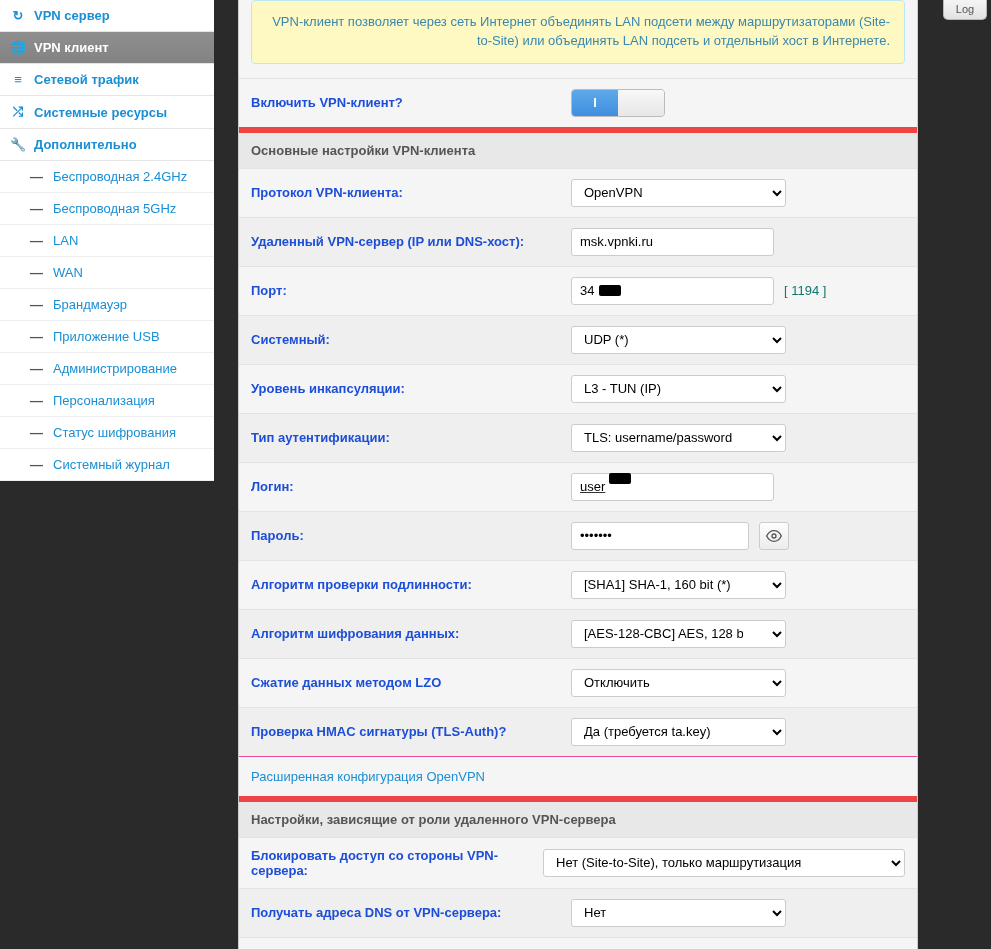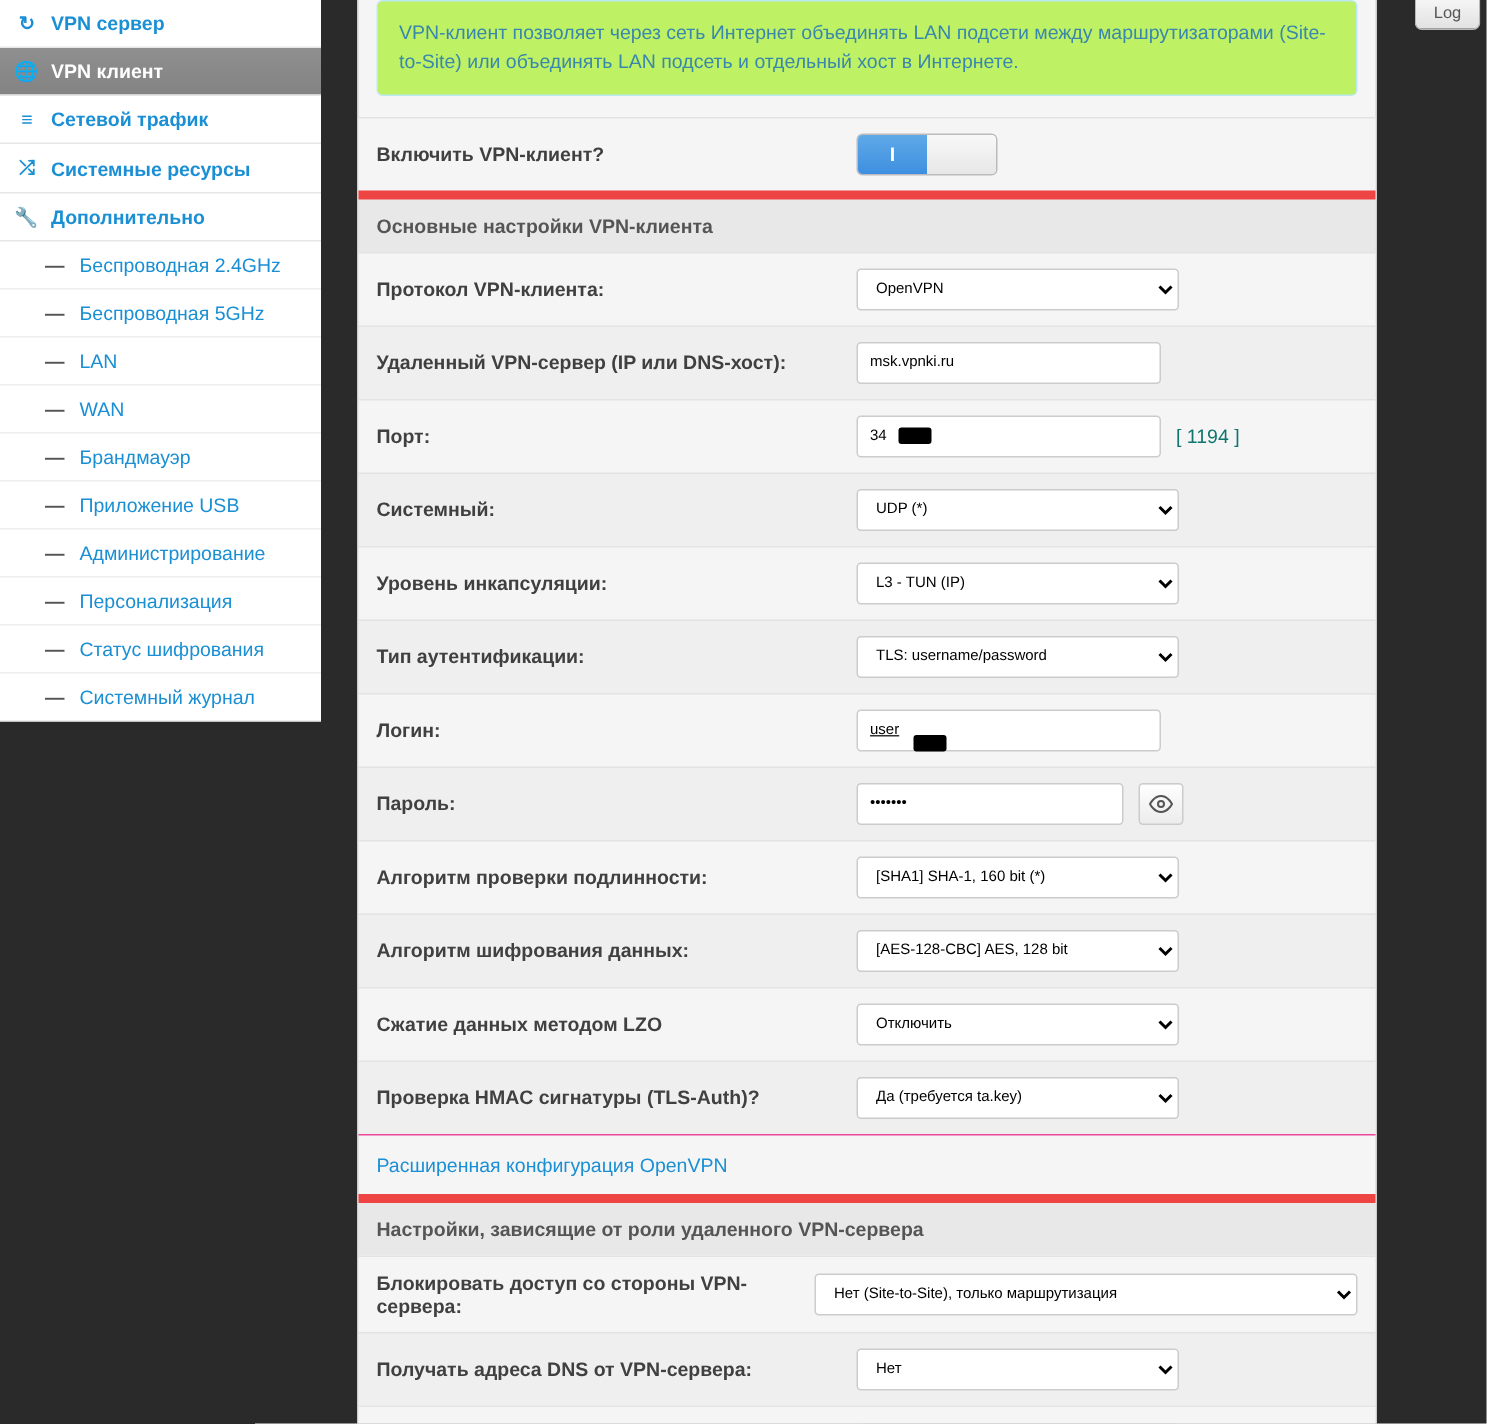--- a/index.html
+++ b/index.html
@@ -52,40 +52,41 @@
   position: absolute;
   left: 238px;
   top: 0;
   width: 680px;
   background: #f5f5f5;
   border: 1px solid #ccc;
   border-top: none;
 }
 .info-box {
   margin: 0 12px 14px 12px;
-  background: #bef264;
+  background: #fef9c3;
   border: 1px solid #bce8f1;
   color: #3a87ad;
   padding: 12px 14px;
   border-radius: 4px;
   font-size: 13px;
   line-height: 1.45;
+  text-align: right;
 }
 .row {
   display: flex;
   align-items: center;
   padding: 10px 12px;
   border-top: 1px solid #e3e3e3;
   background: #f5f5f5;
 }
 .row.alt { background: #efefef; }
 .row .lbl {
   width: 320px;
   font-weight: bold;
-  color: #404040;
+  color: #1d4ed8;
   padding-right: 10px;
 }
 .row .ctl {
   flex: 1;
   display: flex;
   align-items: center;
   gap: 10px;
 }
 .section-header {
   background: #e8e8e8;
@@ -97,21 +98,21 @@
 .link-row {
   padding: 12px 12px;
   border-top: 1px solid #ec4899;
 }
 .link-row a { color: #1A8FD4; text-decoration: none; cursor: pointer; }
 input[type=text], input[type=password], select {
   height: 28px;
   padding: 4px 8px;
   border: 1px solid #ccc;
   border-radius: 3px;
-  font-size: 10px;
+  font-size: 13px;
   background: #fff;
 }
 select { padding-right: 26px; }
 input.wide { width: 203px; }
 select.wide { width: 215px; }
 select.xwide { width: 362px; }
 .hint { color: #0f766e; }
 .toggle {
   width: 94px; height: 28px;
   border: 1px solid #bbb;
@@ -284,21 +285,21 @@
   <div class="row alt">
     <div class="lbl">Тип аутентификации:</div>
     <div class="ctl">
         <select class="wide"><option>TLS: username/password</option></select>
       </div>
   </div>
 
   <div class="row">
     <div class="lbl">Логин:</div>
     <div class="ctl">
-      <span style="display:inline-flex;align-items:flex-end;position:relative;text-decoration:underline;">
+      <span style="display:inline-flex;align-items:flex-start;position:relative;text-decoration:underline;">
         <input type="text" class="wide" value="user" style="">
         <span class="redact" style="position:absolute;left:38px;"></span>
       </span>
     </div>
   </div>
 
   <div class="row alt">
     <div class="lbl">Пароль:</div>
     <div class="ctl">
       <input type="text" style="width: 178px;" value="•••••••">

